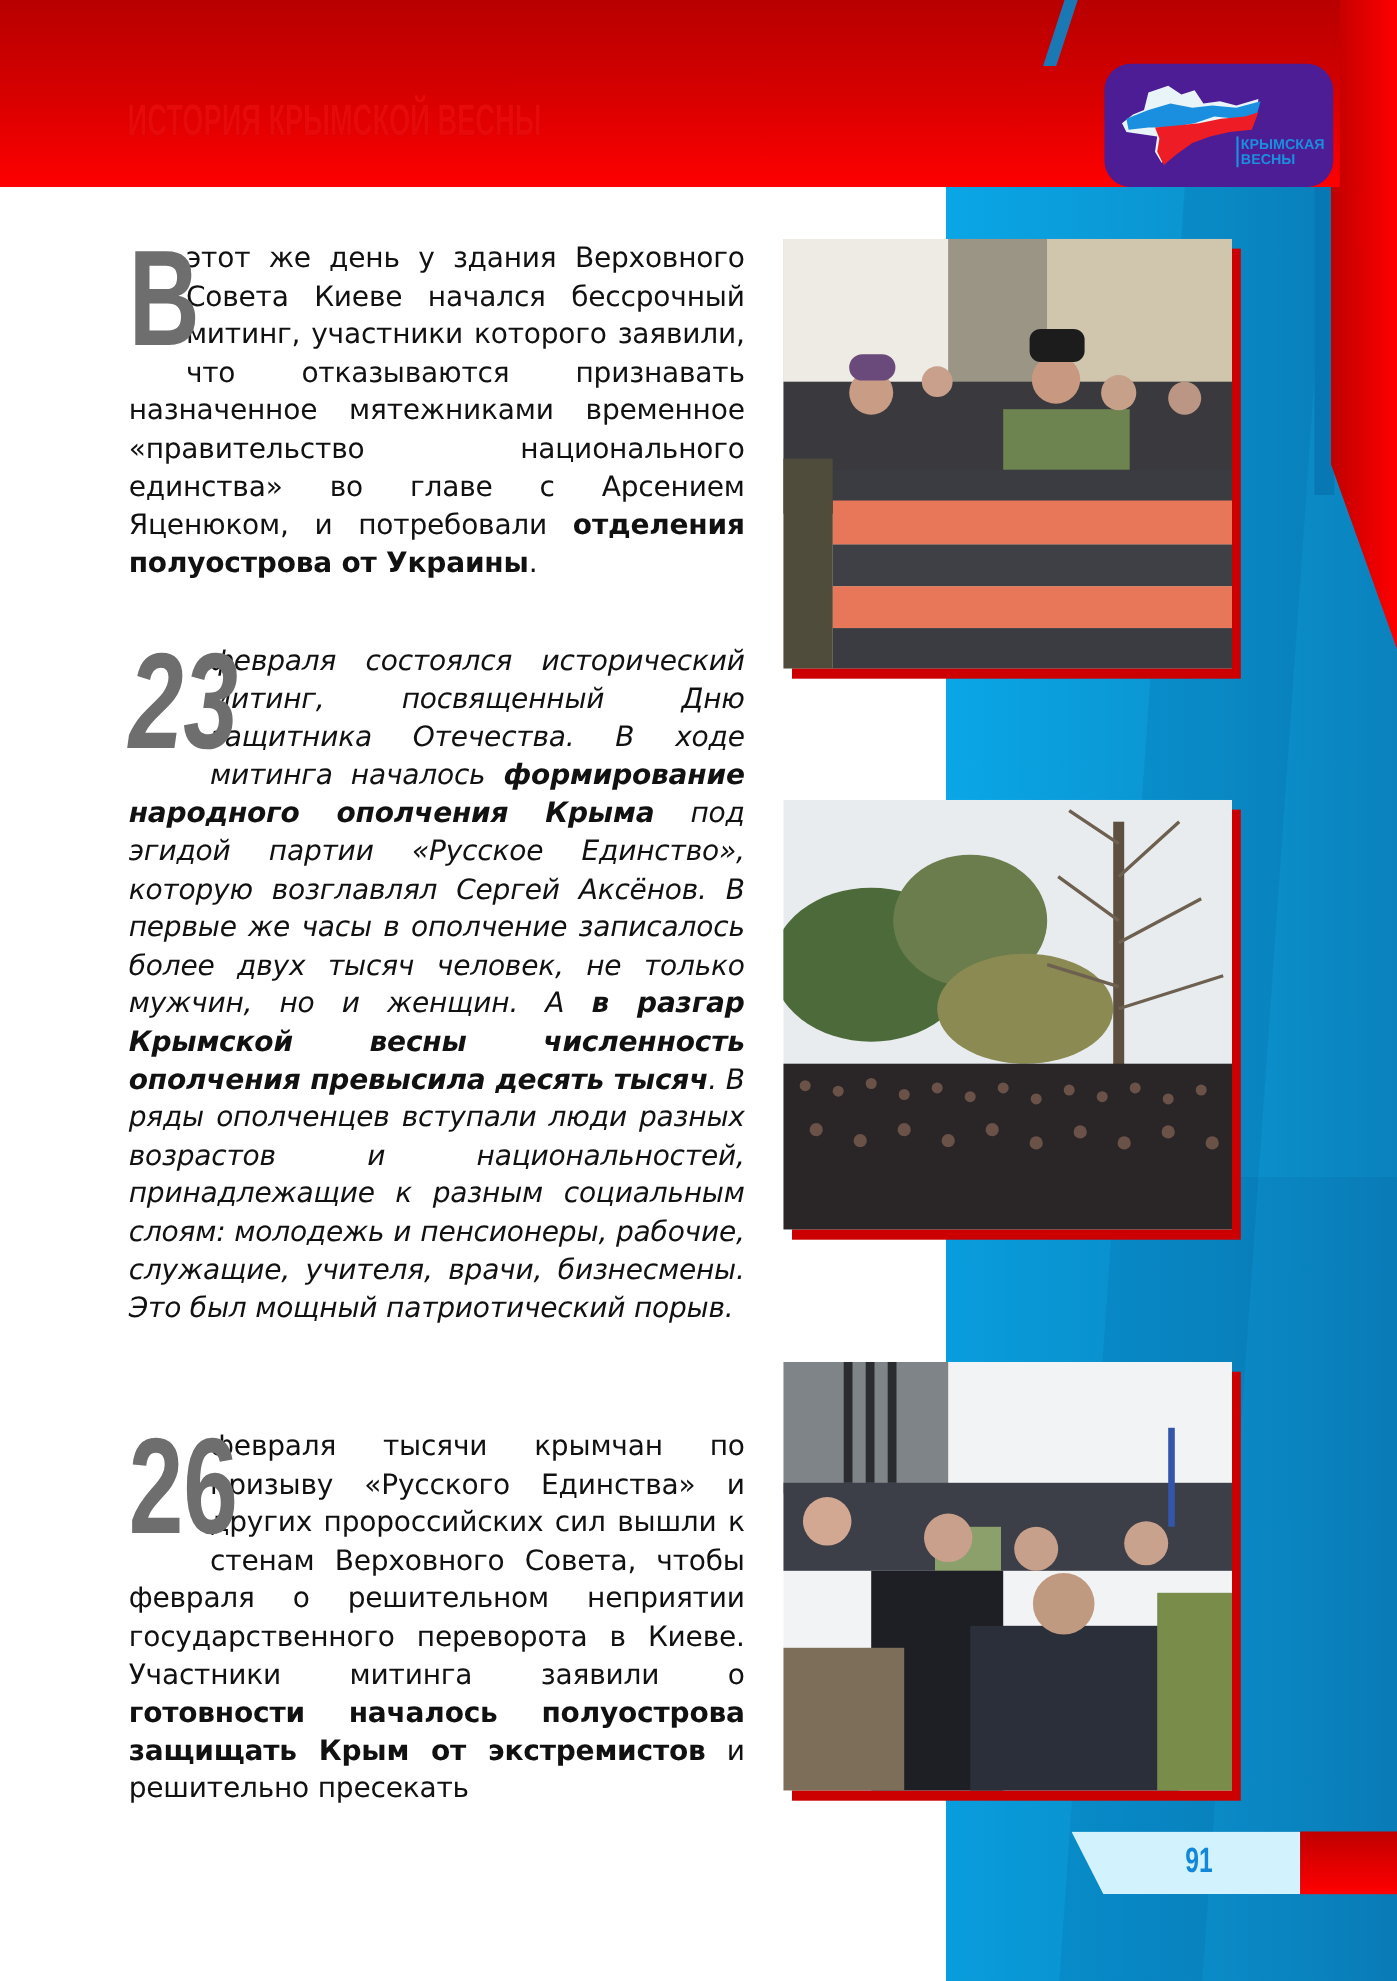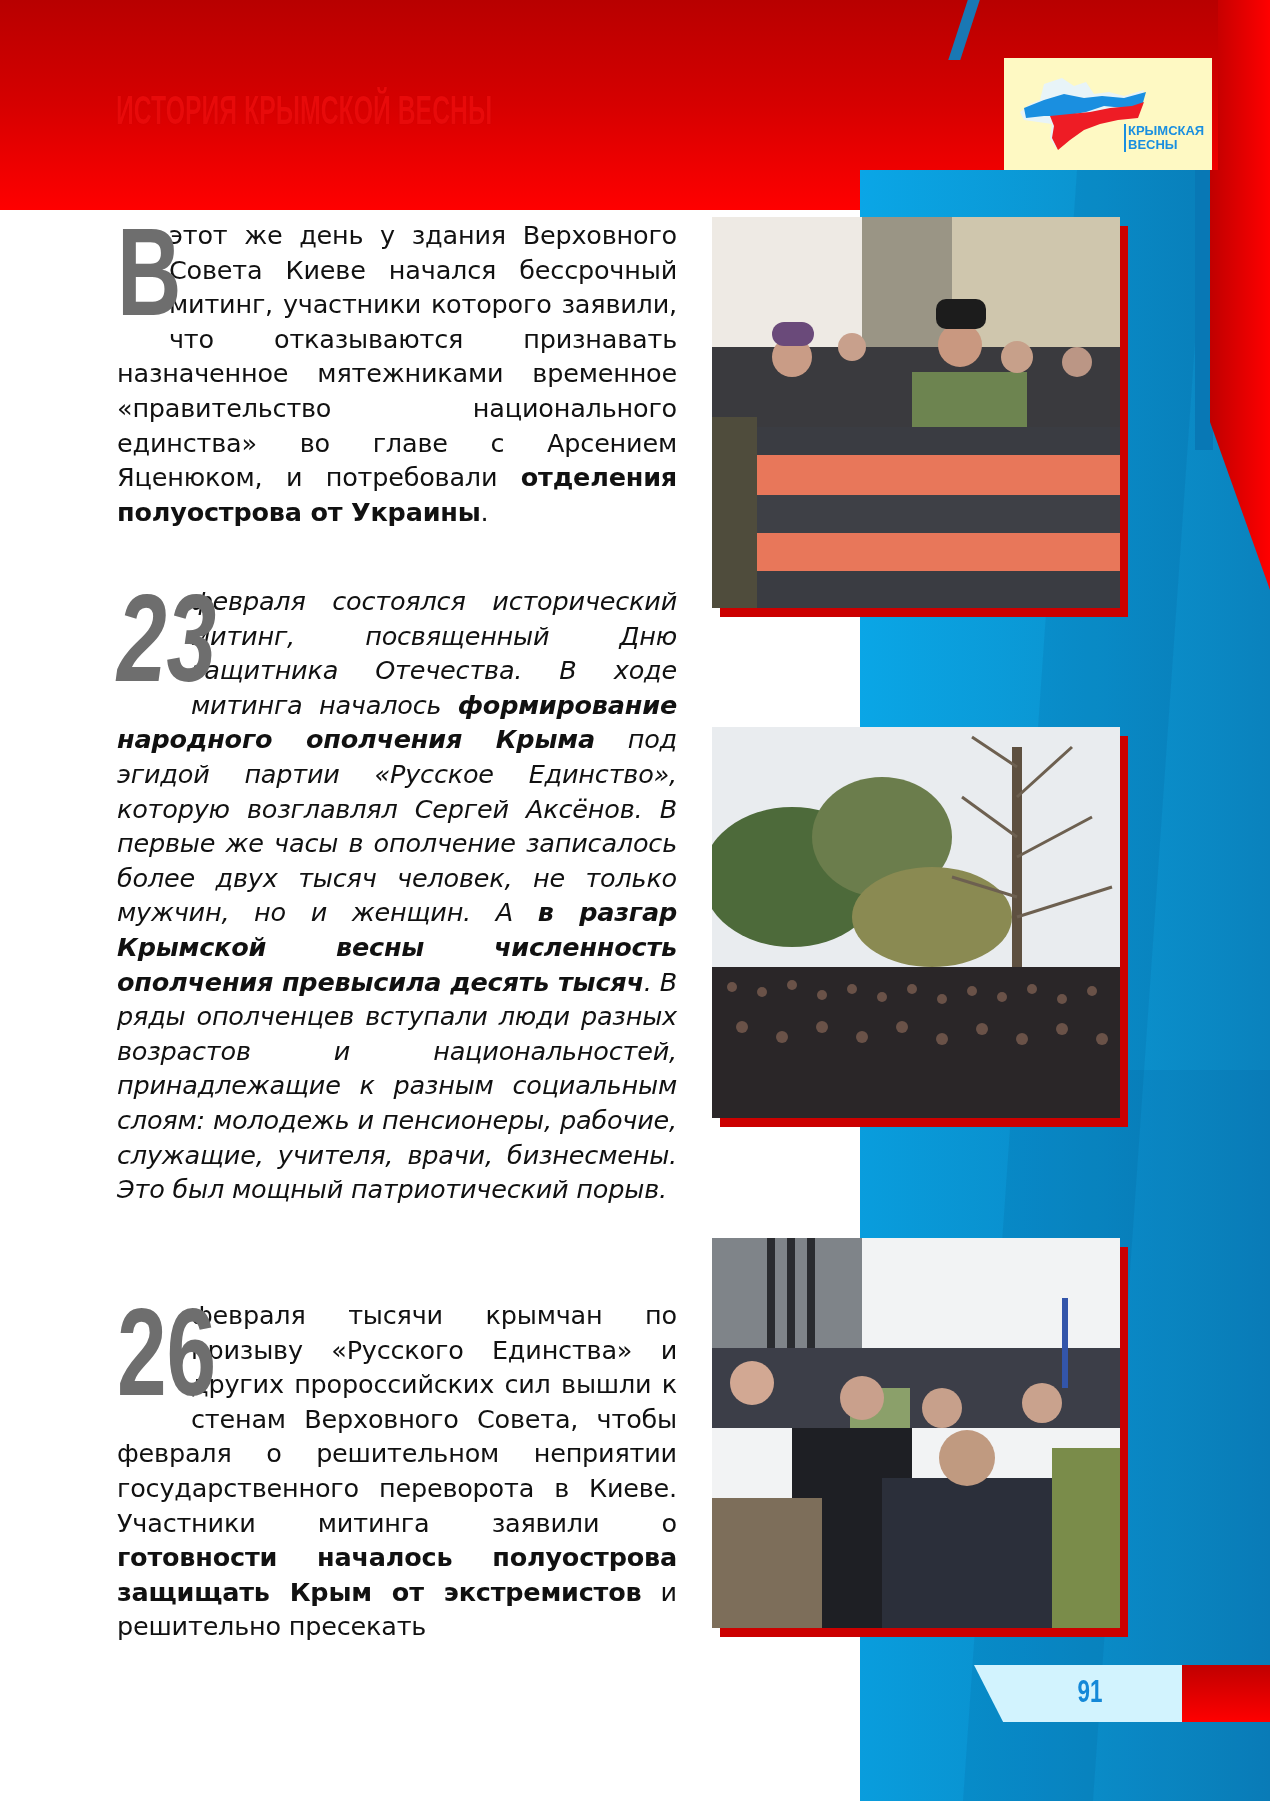--- a/index.html
+++ b/index.html
@@ -1,42 +1,42 @@
 <!DOCTYPE html>
 <html><head>
   <meta charset="utf-8">
   <style>
     * { box-sizing: border-box; margin: 0; padding: 0; }
     html, body { width: 1270px; height: 1801px; overflow: hidden; background: #ffffff; }
     body { position: relative; font-family: "DejaVu Sans", "Liberation Sans", sans-serif; color: #111; }
 
     
     .header {
-      position: absolute; left: 0; top: 0; width: 1270px; height: 210px;
+      position: absolute; left: 0; top: 0; width: 1270px; height: 170px;
       background: linear-gradient(180deg, #b80000 0%, #d60000 50%, #ff0000 100%);
     }
     .header-title {
       position: absolute; left: 116px; top: 88px;
       font-family: "Liberation Sans", sans-serif; font-weight: 700; font-size: 40px;
       transform: scaleX(0.62); transform-origin: left center;
       color: #e80a0a; letter-spacing: 0px; text-shadow: 0 0 1px rgba(150,0,0,0.4);
       white-space: nowrap;
     }
     .header-stripe {
       position: absolute; left: 958px; top: 0; width: 12px; height: 60px;
       background: #1a78b4; transform: skewX(-18deg);
     }
     .right-red {
       position: absolute; right: 0; top: 0; width: 52px; height: 170px;
       background: linear-gradient(90deg, #c80000, #ff0000);
     }
 
     
     .logo {
-      position: absolute; left: 1004px; top: 58px; width: 208px; height: 112px; background: #fef9c3;
+      position: absolute; left: 1004px; top: 58px; width: 208px; height: 112px; background: #4c1d95; border-radius: 24px;
     }
     .logo svg { position: absolute; left: 10px; top: 14px; }
     .logo-text {
       position: absolute; left: 120px; top: 66px; font-family: "Liberation Sans", sans-serif;
       font-weight: 700; font-size: 13px; line-height: 14px; color: #1a8fe0;
       border-left: 2px solid #1a8fe0; padding-left: 2px;
     }
 
     
     .blue-panel {

